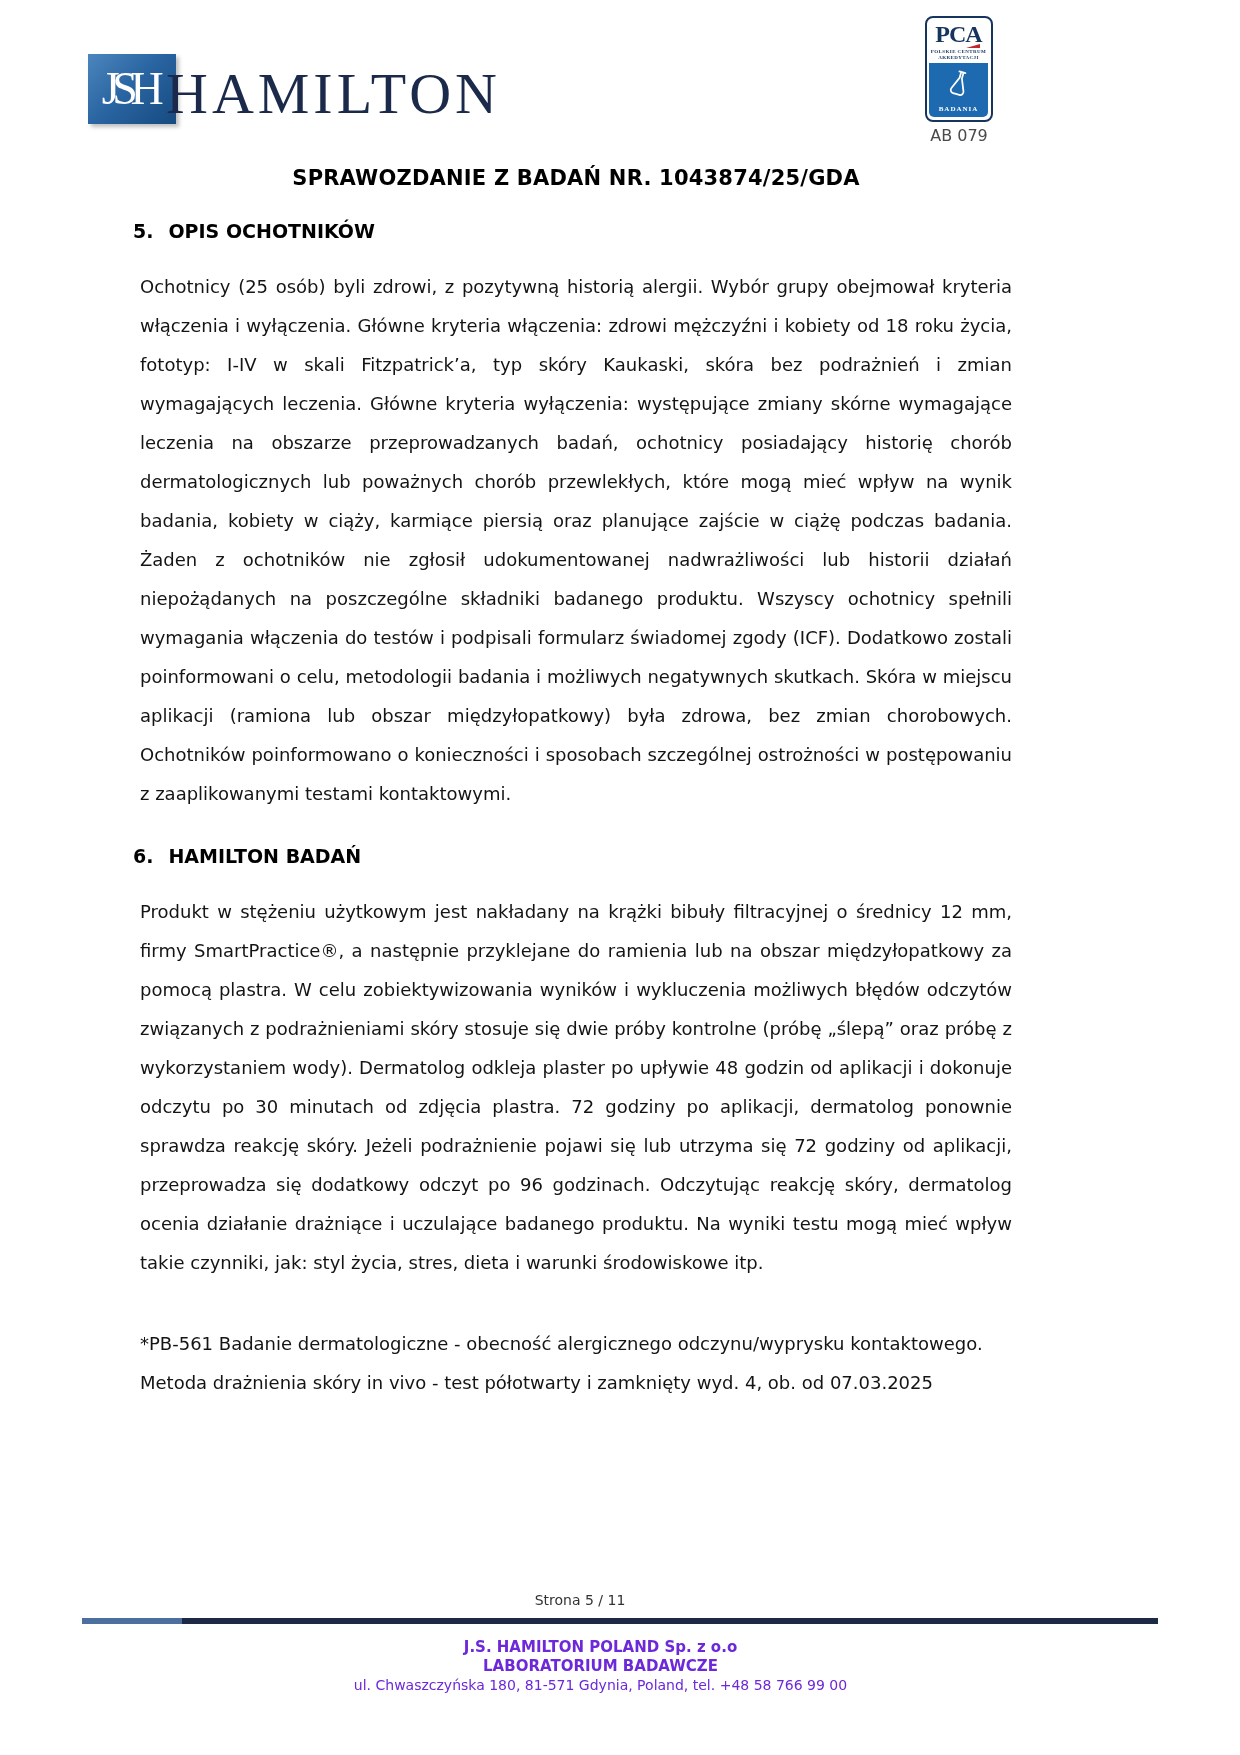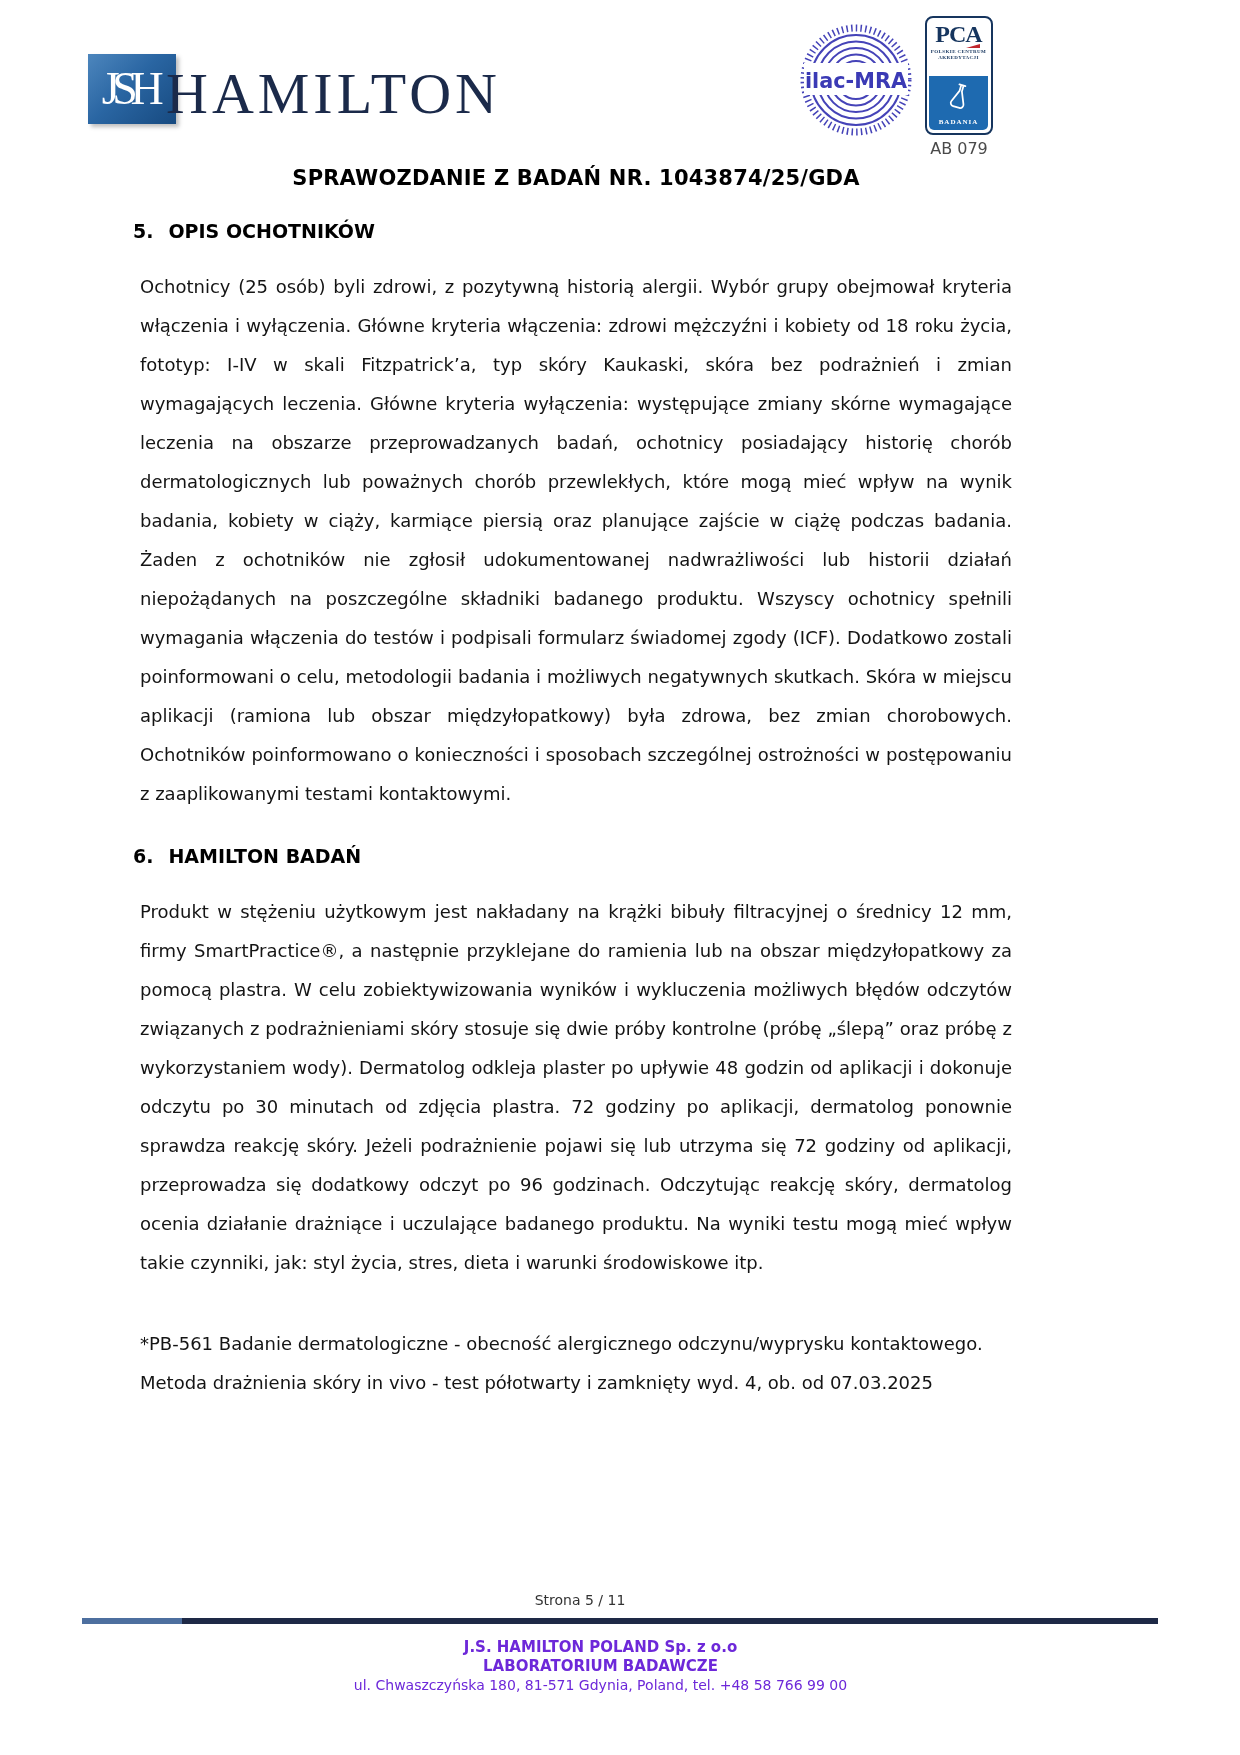--- a/index.html
+++ b/index.html
@@ -46,21 +46,21 @@
     letter-spacing:-1px; line-height:1; position:relative;
   }
   .pca-red {
     position:absolute; right:8px; bottom:-2px;
     width:0; height:0;
     border-left:14px solid transparent;
     border-bottom:4px solid #c1272d;
   }
   .pca-sub { font-size:5px; font-weight:bold; color:#16355e; letter-spacing:.4px; margin-top:3px; }
   .pca-blue {
-    margin-top:16px; background:#1e6ab0; border-radius:0 0 5px 5px;
+    margin-top:3px; background:#1e6ab0; border-radius:0 0 5px 5px;
     padding:5px 2px 4px 2px;
   }
   .pca-badania { color:#fff; font-size:7px; font-weight:bold; letter-spacing:1px; margin-top:3px; }
   .pca-number { font-size:16px; color:#4a4a4a; margin-top:4px; font-family:"DejaVu Sans", sans-serif; }
 
   
   .content {
     position:absolute; left:140px; top:166px; width:872px;
   }
   .doc-title {
@@ -103,35 +103,20 @@
 </head>
 <body>
 
 <div class="page">
 
   <div class="logo-square">
     <span>JSH</span>
   </div>
   <div class="brand-name">HAMILTON</div>
 
-  <div class="seal">
-    <svg width="112" height="112" viewBox="0 0 112 112">
-      <g stroke="#4543b8" fill="none">
-        <circle cx="56" cy="56" r="52" stroke-width="7" stroke-dasharray="1.5 3.2"></circle>
-        <circle cx="56" cy="56" r="45" stroke-width="2"></circle>
-        <circle cx="56" cy="56" r="38.5" stroke-width="2"></circle>
-        <circle cx="56" cy="56" r="32" stroke-width="2"></circle>
-        <circle cx="56" cy="56" r="25.5" stroke-width="2"></circle>
-        <circle cx="56" cy="56" r="19" stroke-width="2"></circle>
-        <circle cx="56" cy="56" r="12.5" stroke-width="2"></circle>
-      </g>
-      <rect x="4" y="39" width="104" height="32" fill="#ffffff"></rect>
-      <text x="56" y="64" text-anchor="middle" font-size="22" font-weight="bold" fill="#3b3ab5" textLength="102" lengthAdjust="spacingAndGlyphs" font-family="DejaVu Sans, sans-serif">ilac-MRA</text>
-    </svg>
-  </div>
 
   <div class="pca-badge">
     <div class="pca-box">
       <div class="pca-title">
         <span>PCA</span>
         <span class="pca-red"></span>
       </div>
       <div class="pca-sub">POLSKIE CENTRUM</div>
       <div class="pca-sub" style="margin-top:1px">AKREDYTACJI</div>
       <div class="pca-blue">

